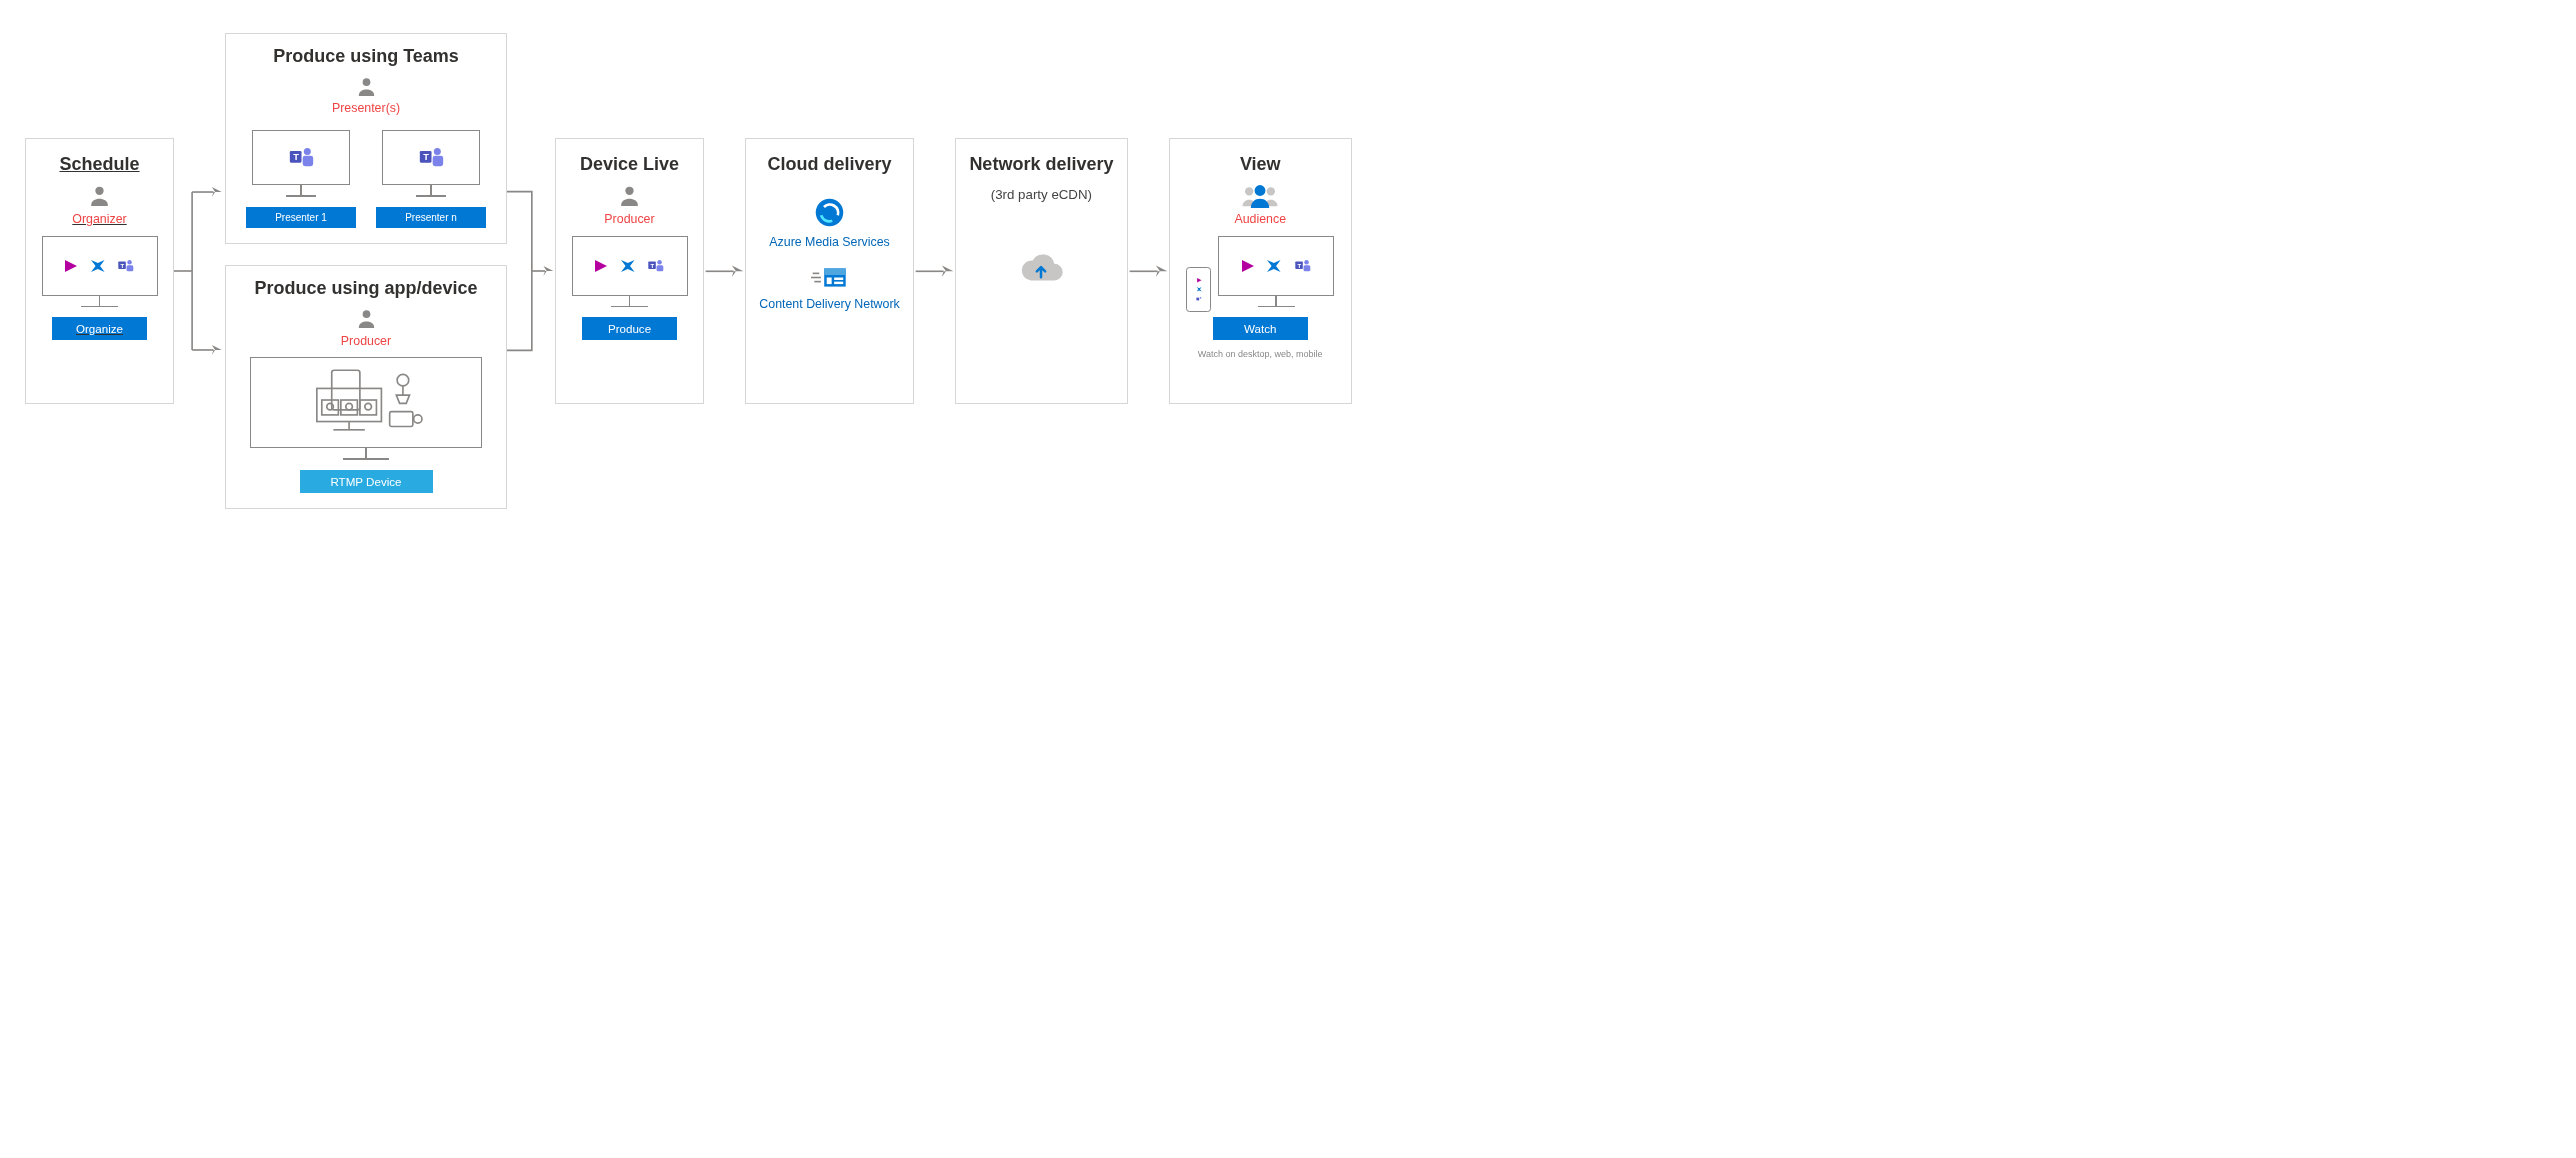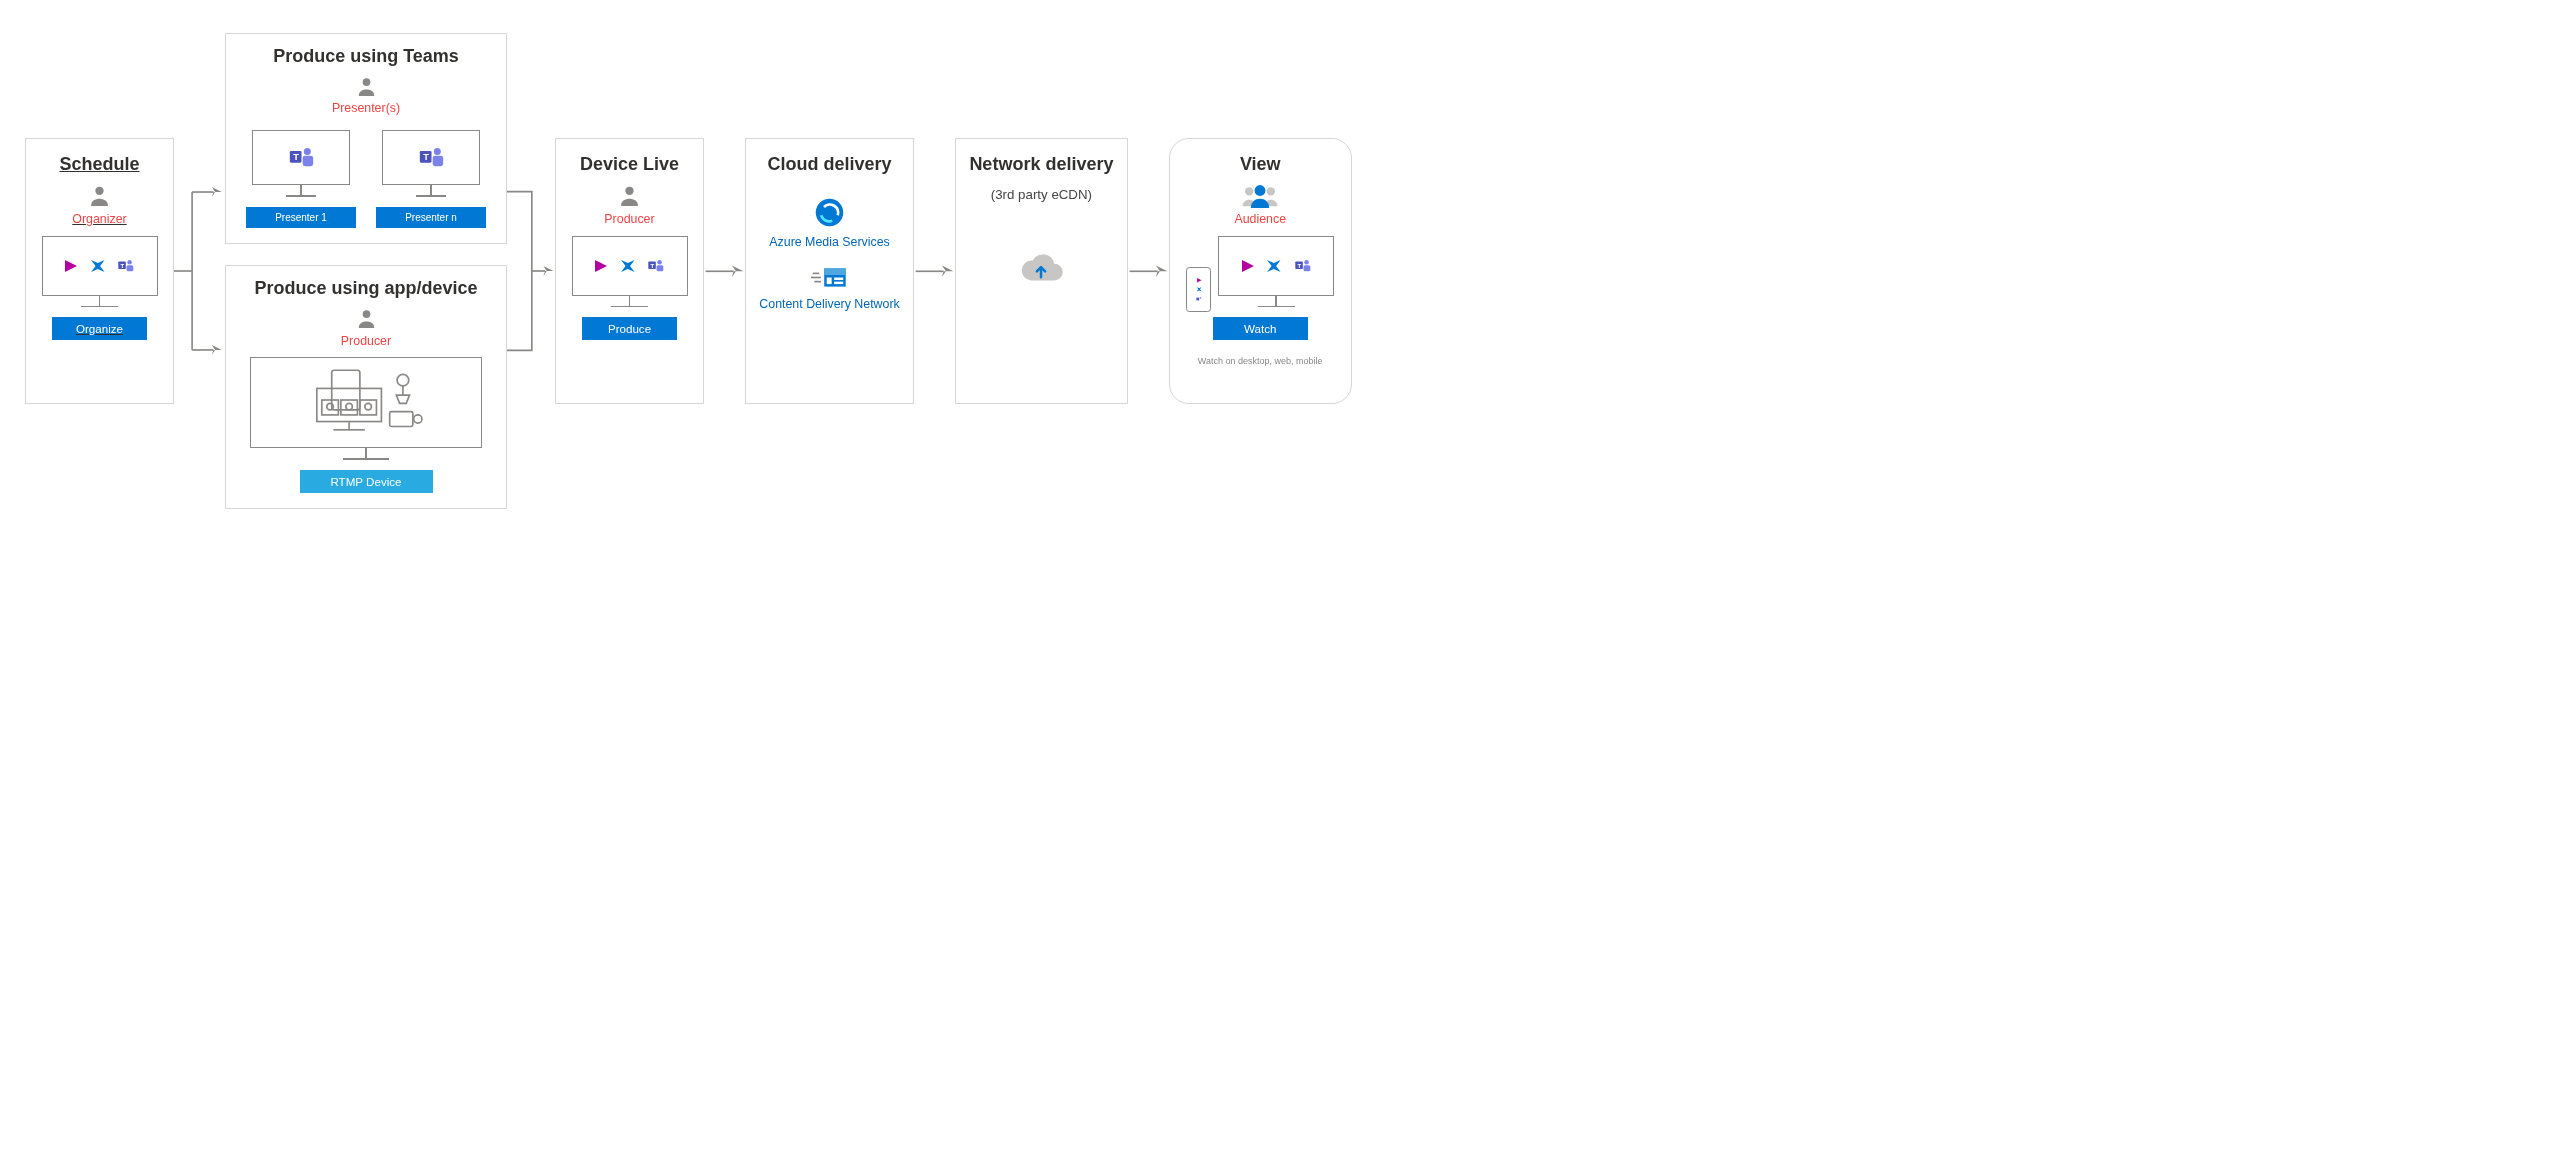--- a/index.html
+++ b/index.html
@@ -43,21 +43,21 @@
     width: 95px; text-align:center; margin-top: 5px;
   }
   .pill-btn.small { width:110px; font-size:10px; }
   .pill-btn.cyan { background:#29abe2; width:133px;}
   .arrow-col { display:flex; flex-direction:column; justify-content:center; }
   .produce-group { display:flex; flex-direction:column; gap:21.6px; }
   .produce-card { border:0.8px solid #d6d6d6; background:#fff; padding:11.6px 16.6px 15px 16.6px; display:flex; flex-direction:column; align-items:center; min-width:282px;}
   .presenter-row { display:flex; gap:20px; margin-top:5px;}
   .presenter-col { display:flex; flex-direction:column; align-items:center; }
   .link-text { color:#0067b8; font-size:12.4px; text-align:center; line-height:1.3; }
-  .footnote { font-size:9px; color:#888; margin-top:16px; text-align:center;}
+  .footnote { font-size:9px; color:#888; margin-top:9px; text-align:center;}
   .phone { border:1.7px solid #8a8886; width:25px; height:45px; border-radius:3.3px; display:flex; flex-direction:column; align-items:center; justify-content:center; gap:2.5px; flex-shrink:0;}
   svg { display:block; }
   .arrow-svg { flex-shrink:0; }
 </style>
 </head>
 <body>
 
 <div class="diagram">
 
   <div class="stage-card" style="min-height:266px; justify-content:flex-start;text-decoration:underline;">
@@ -262,21 +262,21 @@
         <path d="M30 30 v-12 m-5 5 l5-5 l5 5" fill="none" stroke="#0078d4" stroke-width="3" stroke-linecap="round" stroke-linejoin="round"></path>
       </svg>
     </div>
   </div>
 
   <svg class="arrow-svg" width="41" height="16.6" viewBox="0 0 50 20">
     <line x1="2" y1="10" x2="36" y2="10" stroke="#8a8886" stroke-width="2"></line>
     <path d="M36 10 l12 0 l-14 -7 l5 7 l-5 7 z" fill="#8a8886"></path>
   </svg>
 
-  <div class="stage-card" style="min-height:266px; min-width:183px;border-radius:20px;">
+  <div class="stage-card" style="min-height:266px; min-width:183px;">
     <div class="stage-title">View</div>
     <div class="role-icon">
       <svg width="40" height="25" viewBox="0 0 48 30">
         <g fill="#c8c6c4">
             <circle cx="11" cy="10" r="5"></circle>
             <path d="M3 28c0-5 4-8 8-8s8 3 8 8z"></path>
             <circle cx="37" cy="10" r="5"></circle>
             <path d="M29 28c0-5 4-8 8-8s8 3 8 8z"></path>
           </g>
         <g fill="#0078d4">

